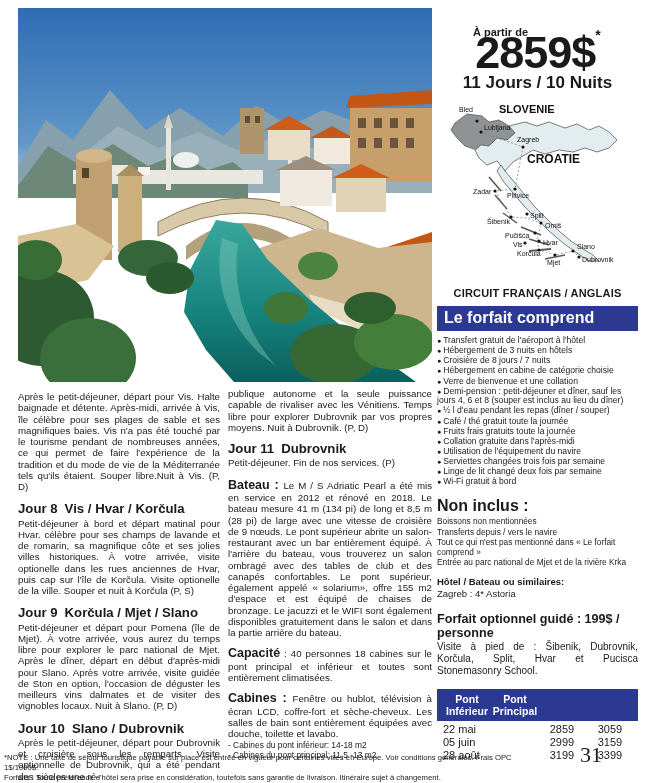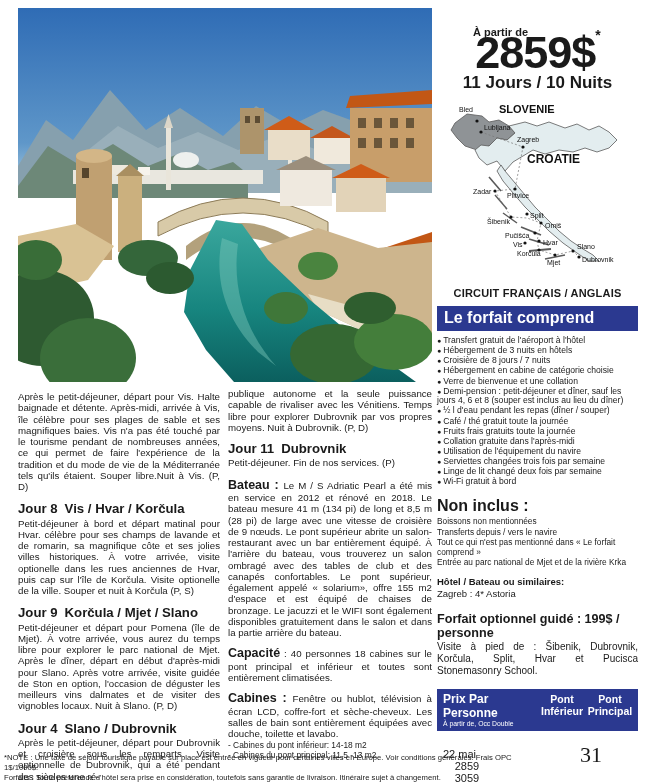--- a/index.html
+++ b/index.html
@@ -54,21 +54,21 @@
 
   .ptable{margin-top:12px;font-size:11px;}
   .ptable-head{background:var(--blue);color:#fff;display:flex;padding:3px 4px 4px 6px;}
   .ptable-head .h1{flex:1;}
   .ptable-head .h1 .t{font-size:12px;font-weight:bold;}
   .ptable-head .h1 .s{font-size:6.8px;}
   .ptable-head .h2{width:48px;text-align:center;font-size:10.5px;font-weight:bold;line-height:1.15;padding-top:1px;}
   .ptable-row{display:flex;padding:1px 4px 0 6px;}
   .ptable-row .c1{flex:1;}
   .ptable-row .c2{width:48px;text-align:center;}
-  .ptable-row.first{margin-top:16px;flex-direction:column;}
+  .ptable-row.first{margin-top:1px;}
 
   
   .notes{position:absolute;left:4px;top:753px;width:540px;font-size:7.7px;line-height:1.3;}
   .pagenum{position:absolute;left:566px;top:742px;width:50px;text-align:center;font-family:"Liberation Serif",serif;font-size:22px;}
 
   
   .map-city{font-size:7px;fill:#111;}
   .map-country{font-weight:bold;fill:#111;}
 </style>
 </head>
@@ -173,21 +173,21 @@
     </div>
     <div class="jour-block">
       <div class="jour-head"><span>Jour 8</span><span class="sp"></span><span>Vis / Hvar / Korčula</span></div>
       <div>Petit-déjeuner à bord et départ matinal pour Hvar. célèbre pour ses champs de lavande et de romarin, sa magnifique côte et ses jolies villes historiques. À votre arrivée, visite optionelle dans les rues anciennes de Hvar, puis cap sur l'île de Korčula. Visite optionelle de la ville. Souper et nuit à Korčula (P, S)</div>
     </div>
     <div class="jour-block">
       <div class="jour-head"><span>Jour 9</span><span class="sp"></span><span>Korčula / Mjet / Slano</span></div>
       <div>Petit-déjeuner et départ pour Pomena (île de Mjet). À votre arrivée, vous aurez du temps libre pour explorer le parc national de Mjet. Après le dîner, départ en début d'après-midi pour Slano. Après votre arrivée, visite guidée de Ston en option, l'occasion de déguster les meilleurs vins dalmates et de visiter des vignobles locaux. Nuit à Slano. (P, D)</div>
     </div>
     <div class="jour-block">
-      <div class="jour-head"><span>Jour 4</span><span class="sp"></span><span>Slano / Dubrovnik</span></div>
+      <div class="jour-head"><span>Jour 10</span><span class="sp"></span><span>Slano / Dubrovnik</span></div>
       <div>Après le petit-déjeuner, départ pour Dubrovnik et croisière sous les remparts. Visite optionnelle de Dubrovnik, qui a été pendant des siècles une ré-</div>
     </div>
   </div>
 
   <div class="col col-mid">
     <div class="para">publique autonome et la seule puissance capable de rivaliser avec les Vénitiens. Temps libre pour explorer Dubrovnik par vos propres moyens. Nuit à Dubrovnik. (P, D)</div>
     <div class="jour-block">
       <div class="jour-head"><span>Jour 11</span><span class="sp"></span><span>Dubrovnik</span></div>
       <div>Petit-déjeuner. Fin de nos services. (P)</div>
     </div>
@@ -303,33 +303,34 @@
       <div>Zagreb : 4* Astoria</div>
     </div>
 
     <div class="optional">
       <div class="optional-title">Forfait optionnel guidé : 199$ / personne</div>
       <div class="optional-body">Visite à pied de : Šibenik, Dubrovnik, Korčula, Split, Hvar et Pucisca Stonemasonry School.</div>
     </div>
 
     <div class="ptable">
       <div class="ptable-head">
-        <div class="h1">
-          <div class="t">Prix Par Personne</div>
-          <div class="s">À partir de, Occ Double</div>
-        </div>
         <div class="h2">Pont Inférieur</div>
         <div class="h2">Pont Principal</div>
       </div>
       <div class="ptable-row first">
         <div class="c1">22 mai</div>
         <div class="c2">2859</div>
         <div class="c2">3059</div>
       </div>
       <div class="ptable-row">
+        <div class="c1">05 juin</div>
+        <div class="c2">2999</div>
+        <div class="c2">3159</div>
+      </div>
+      <div class="ptable-row">
         <div class="c1">28 août</div>
         <div class="c2">3199</div>
         <div class="c2">3399</div>
       </div>
 
     </div>
   </div>
 
   <div class="notes">
     <div>*NOTE : Une taxe de séjour touristique payable sur place est entrée en vigueur pour certaines villes en Europe. Voir conditions générales. Frais OPC 1$/1000$.</div>

